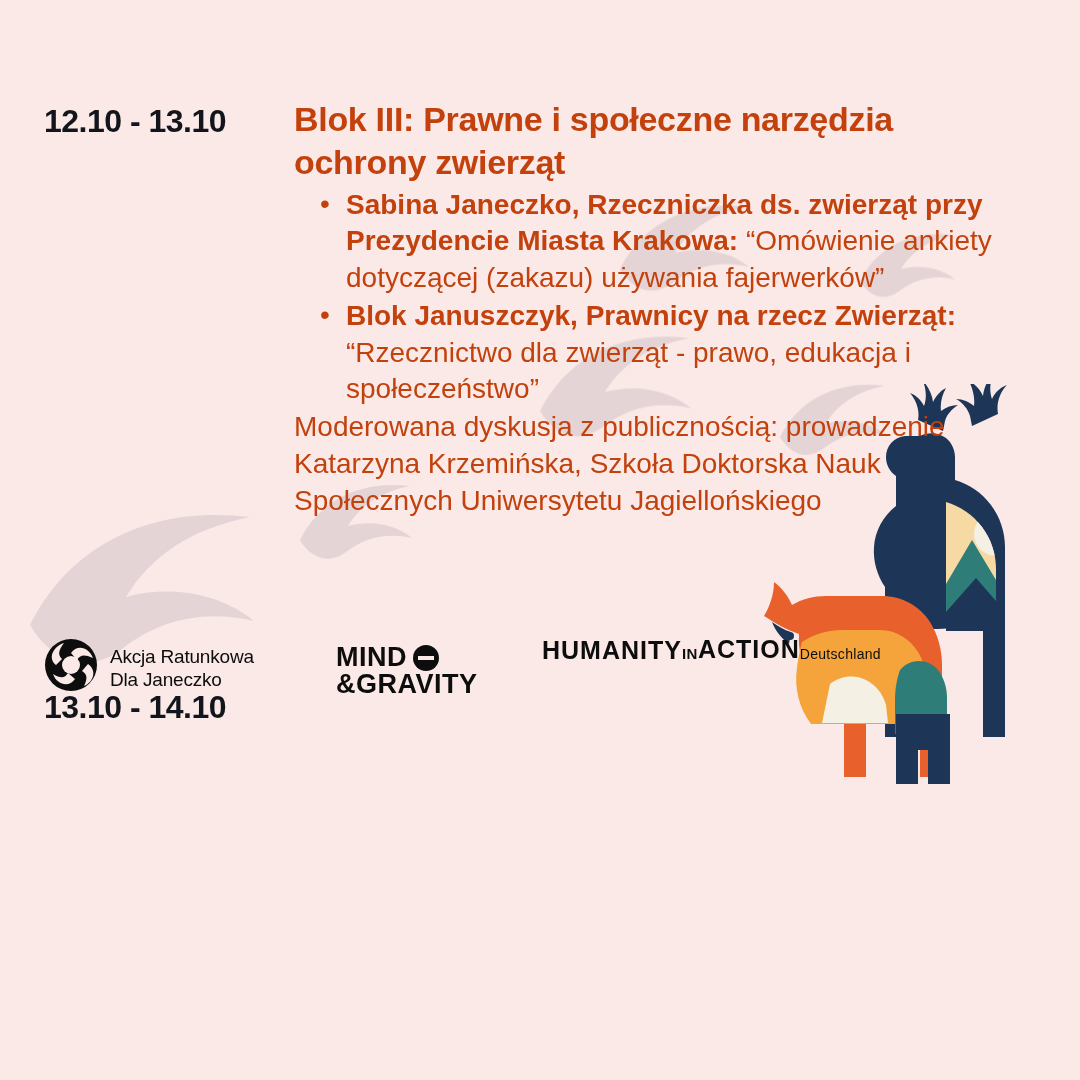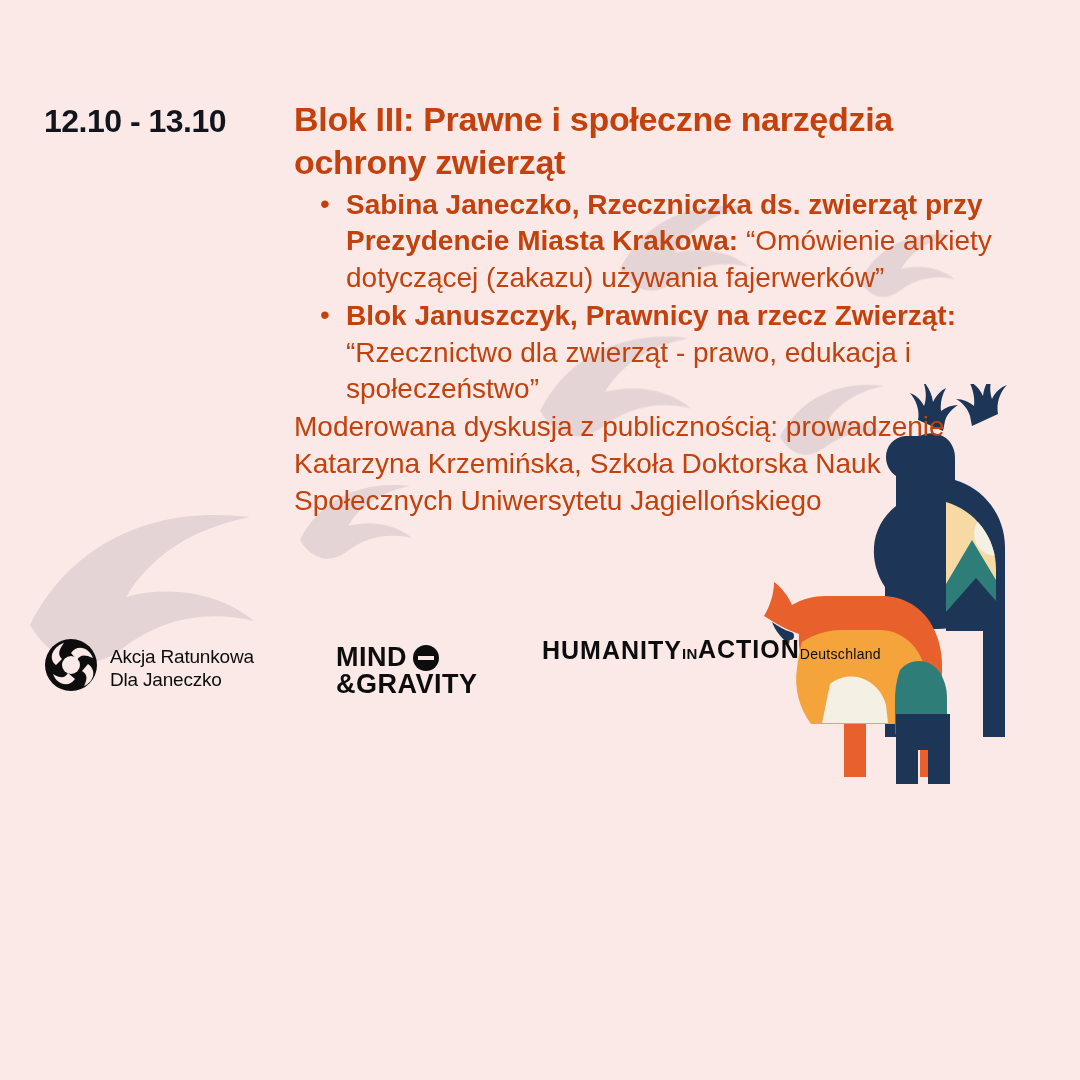--- a/index.html
+++ b/index.html
@@ -237,20 +237,21 @@
           <li>
             <span class="speaker">Blok Januszczyk, Prawnicy na rzecz Zwierząt:</span>
             <span class="talk">“Rzecznictwo dla zwierząt - prawo, edukacja i społeczeństwo”</span>
           </li>
         </ul>
         <p class="note">Moderowana dyskusja z publicznością: prowadzenie Katarzyna Krzemińska, Szkoła Doktorska Nauk Społecznych Uniwersytetu Jagiellońskiego</p>
       </div>
     </div>
 
     <div class="entry" id="entry-2">
+      <div class="entry-time">13.10 - 14.10</div>
     </div>
 
   </div>
 
   <svg class="artwork" viewBox="0 0 330 400" xmlns="http://www.w3.org/2000/svg">
 
     <g>
       <path fill="#1d3557" d="M168,36 c2,-10 -2,-20 -8,-27 c6,2 11,7 14,13 c3,-8 2,-17 -1,-25 c5,5 9,13 10,21 c3,-6 7,-11 13,-14 c-4,7 -6,15 -5,23 c5,-4 11,-6 17,-6 c-6,4 -11,9 -13,16 l-2,10 z"></path>
       <path fill="#1d3557" d="M248,30 c-2,-11 2,-22 9,-29 c-6,2 -12,7 -15,14 c-3,-9 -2,-18 2,-26 c-6,6 -10,14 -11,23 c-3,-7 -8,-12 -14,-15 c4,8 6,17 5,25 c-5,-4 -11,-7 -18,-7 c7,4 12,10 14,17 l2,10 z"></path>
       <path fill="#1d3557" d="M170,52 c8,-4 18,-4 26,2 c6,5 9,12 9,20 l0,22 c14,4 27,13 36,25 c9,12 14,27 14,42 l0,190 l-22,0 l0,-120 c-14,8 -30,12 -46,12 l-30,0 l0,108 l-22,0 l0,-150 c-8,-12 -12,-26 -11,-40 c1,-16 9,-31 22,-41 l0,-30 c-6,-4 -10,-11 -10,-19 c0,-11 8,-20 19,-21 z"></path>

